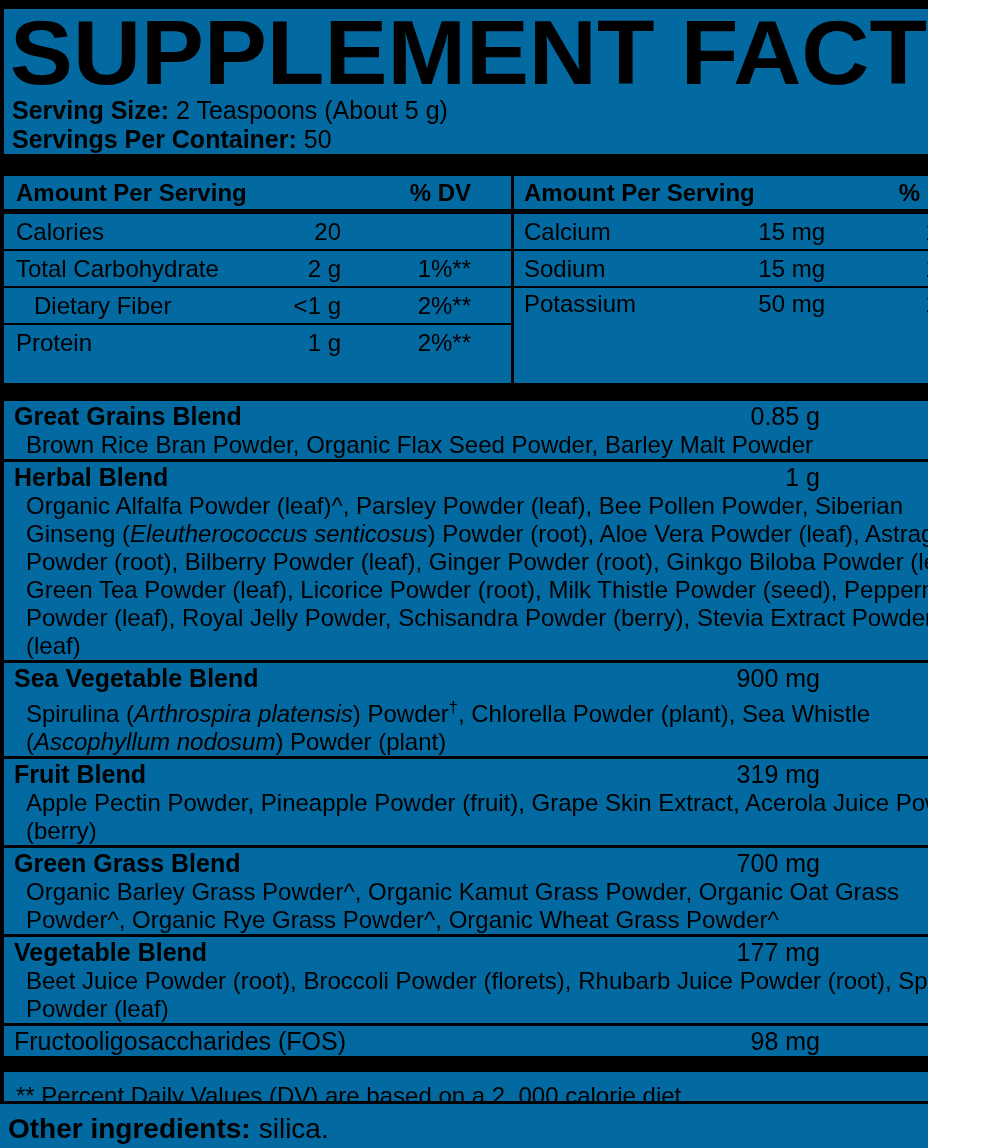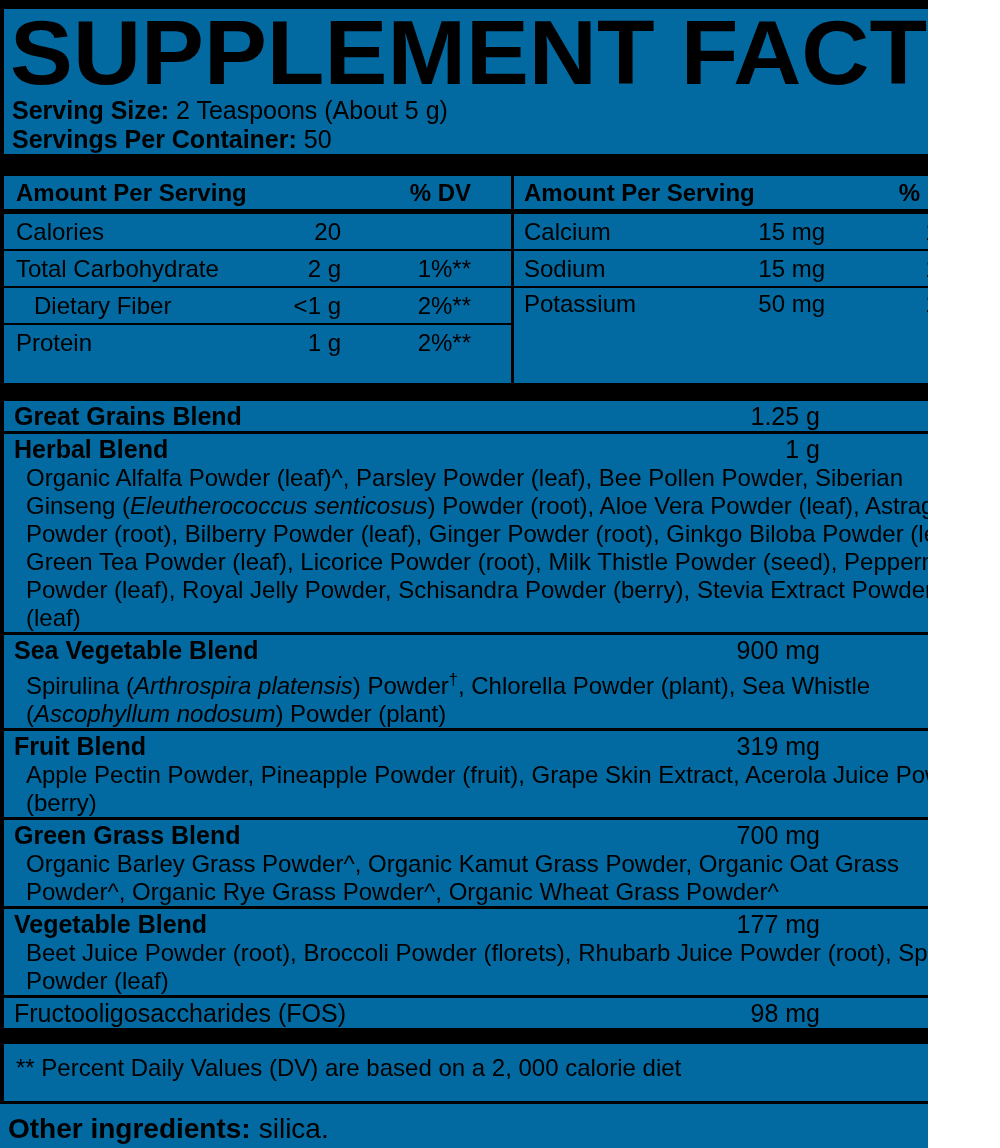--- a/index.html
+++ b/index.html
@@ -141,23 +141,24 @@
           <span class="ndv">1%</span>
         </div>
       </div>
     </div>
 
     <div class="bar bar2"></div>
 
     <div class="blend first">
       <div class="blend-head">
         <span class="blend-name">Great Grains Blend</span>
-        <span class="blend-amt">1.25 g</span>
-        <span class="blend-dv">***</span>
-      </div>
+        <span class="blend-amt">0.85 g</span>
+        <span class="blend-dv">***</span>
+      </div>
+      <div class="blend-ing"><span>Brown Rice Bran Powder, Organic Flax Seed Powder, Barley Malt Powder</span></div>
     </div>
 
     <div class="blend">
       <div class="blend-head">
         <span class="blend-name">Herbal Blend</span>
         <span class="blend-amt">1 g</span>
         <span class="blend-dv">***</span>
       </div>
       <div class="blend-ing"><span>Organic Alfalfa Powder (leaf)^, Parsley Powder (leaf), Bee Pollen Powder, Siberian Ginseng (</span><span class="it">Eleutherococcus senticosus</span><span>) Powder (root), Aloe Vera Powder (leaf), Astragalus Powder (root), Bilberry Powder (leaf), Ginger Powder (root), Ginkgo Biloba Powder (leaf), Green Tea Powder (leaf), Licorice Powder (root), Milk Thistle Powder (seed), Peppermint Powder (leaf), Royal Jelly Powder, Schisandra Powder (berry), Stevia Extract Powder (leaf)</span></div>
     </div>

